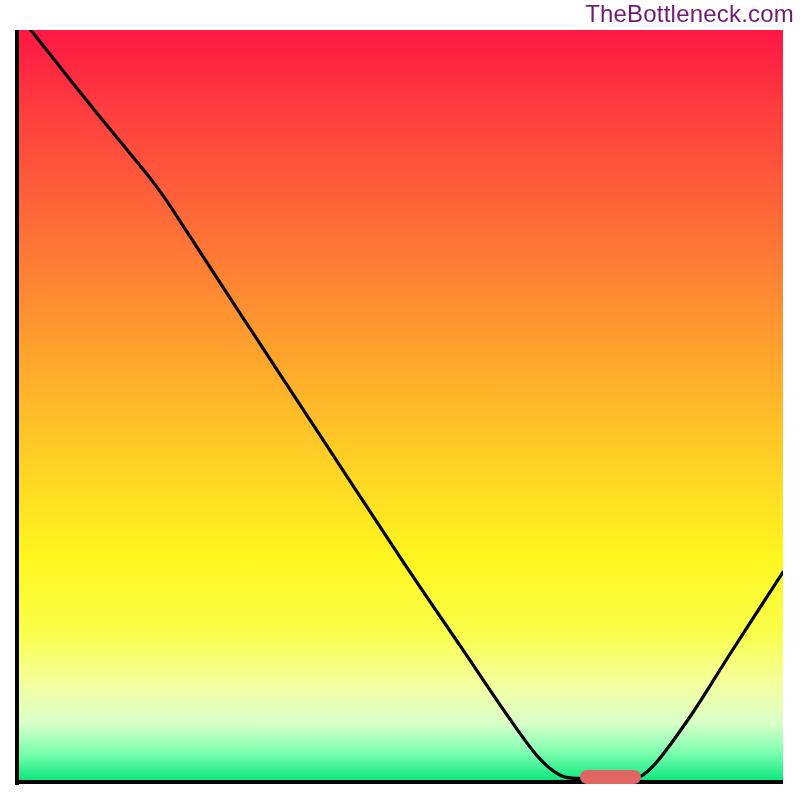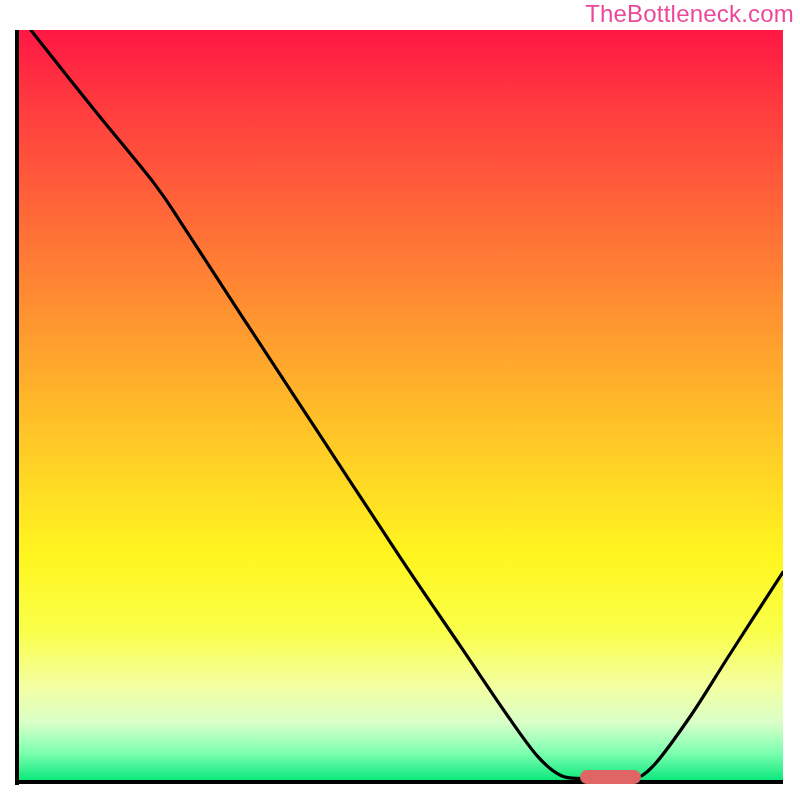--- a/index.html
+++ b/index.html
@@ -15,21 +15,21 @@
     position: relative;
     width: 800px;
     height: 800px;
     box-sizing: border-box;
   }
   .watermark {
     position: absolute;
     top: 0px;
     right: 6px;
     font-size: 24px;
-    color: #ec4899;
+    color: #701a75;
     font-weight: 500;
     letter-spacing: 0.2px;
     z-index: 10;
   }
   .plot {
     position: absolute;
     left: 17px;
     top: 30px;
     width: 766px;
     height: 753px;

